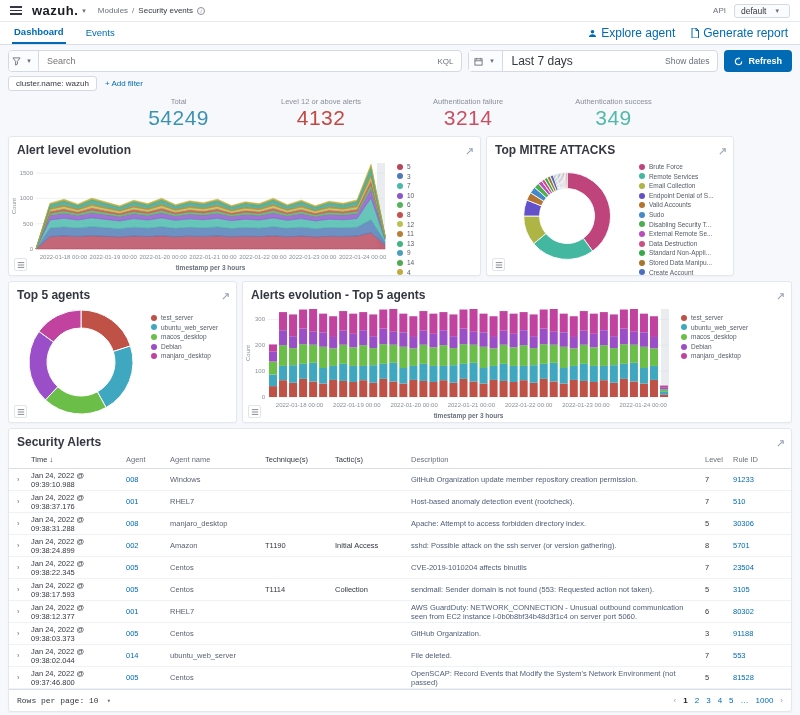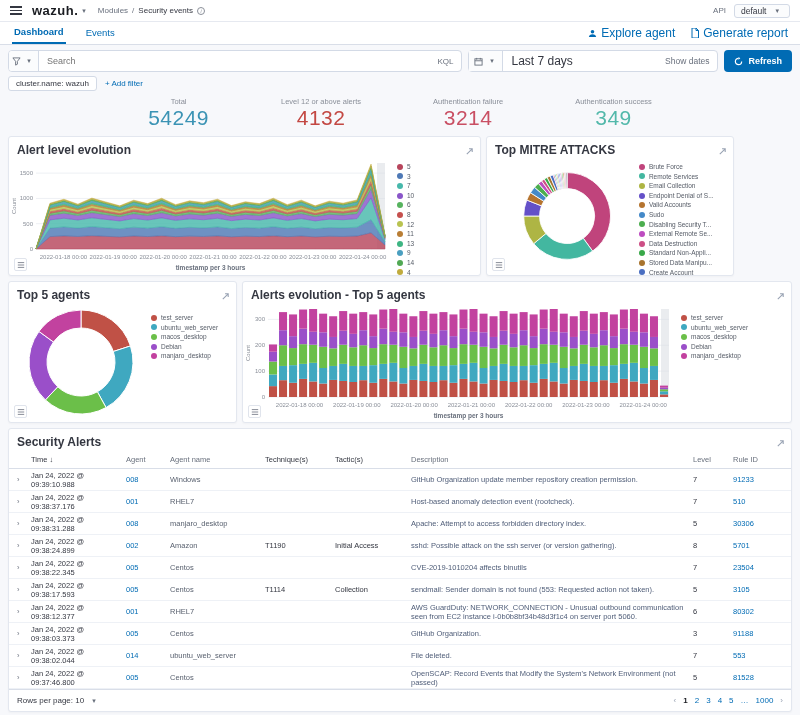--- a/index.html
+++ b/index.html
@@ -76,30 +76,30 @@
     border-bottom:1px solid #d9dee8; }
   .trow { display:flex; font-size:7.5px; align-items:center; padding:0 8px;
     border-bottom:1px solid #eef1f6; min-height:22px; }
   .c-exp { width:14px; color:#69707d; cursor:pointer; }
   .c-time { width:95px; color:#343741; }
   .c-agent { width:44px; color:#006bb4; }
   .c-name { width:95px; color:#5a6270; }
   .c-tech { width:70px; color:#343741; }
   .c-tac { width:76px; color:#343741; }
   .c-desc { flex:1; color:#4f5d78; padding-right:8px; line-height:1.25; }
-  .c-level { width:40px; color:#343741; }
+  .c-level { width:28px; color:#343741; }
   .c-rule { width:50px; color:#006bb4; }
   .c-link { cursor:pointer; }
   .tfoot { display:flex; align-items:center; padding:6px 8px; border-top:1px solid #d9dee8;
     font-size:8px; color:#343741; }
   .pager { margin-left:auto; display:flex; gap:7px; align-items:center; font-size:8px; }
   .pg { color:#006bb4; cursor:pointer; }
   .pg.cur { color:#1a1c21; font-weight:bold; }
   .pg.nav { color:#98a2b3; }
-  .rpp { display:flex; align-items:center; gap:4px; cursor:pointer; }
+  .rpp { display:flex; align-items:center; gap:4px; cursor:pointer;font-family:Liberation Mono, monospace; }
 </style>
 </head>
 <body>
 
 <header class="topbar">
   <div class="hamburger">
       <span></span>
       <span></span>
       <span></span>
     </div>

